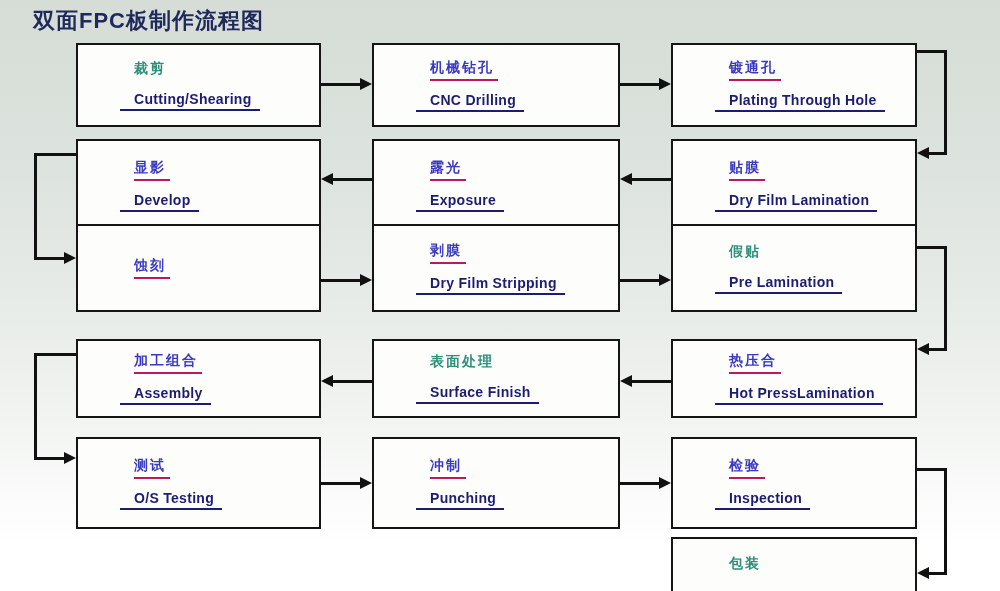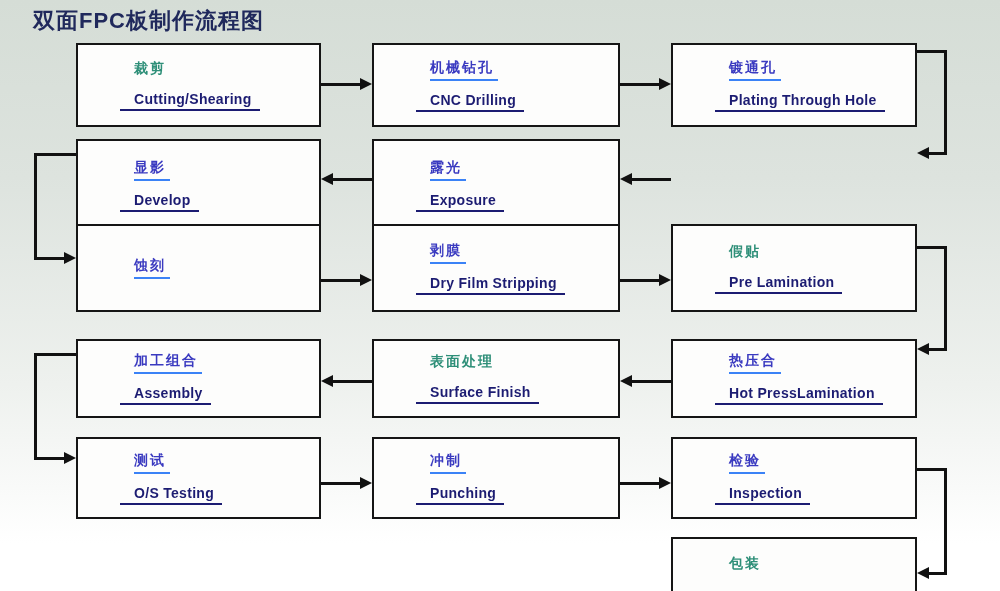--- a/index.html
+++ b/index.html
@@ -17,27 +17,27 @@
     box-sizing:border-box;display:flex;flex-direction:column;
     justify-content:center;gap:11px;padding-left:56px;
   }
   .c1{left:76px;width:245px}
   .c2{left:372px;width:248px}
   .c3{left:671px;width:246px}
   .r1{top:43px;height:84px}
   .r2{top:139px;height:92px}
   .r3{top:224px;height:88px}
   .r4{top:339px;height:79px}
-  .r5{top:437px;height:82px}
+  .r5{top:437px;height:92px}
   .r6{top:537px;height:80px}
   .zh{
     font-size:14px;font-weight:bold;letter-spacing:2px;
     align-self:flex-start;padding:0 4px 2px 0;
   }
-  .zh.blue{color:#3a3ac0;border-bottom:2px solid #3b82f6;}
+  .zh.blue{color:#3a3ac0;border-bottom:2px solid #be185d;}
   .zh.teal{color:#2e8f78;}
   .en{
     font-size:14px;font-weight:bold;color:#1c1c72;letter-spacing:.3px;
     align-self:flex-start;border-bottom:2px solid #1c1c72;
     padding:0 8px 2px 14px;margin-left:-14px;white-space:nowrap;
   }
   .h-line{position:absolute;height:3px;background:#111;}
   .v-line{position:absolute;width:3px;background:#111;}
   .arrow-right{
     position:absolute;width:0;height:0;
@@ -70,20 +70,24 @@
     <span class="en">Plating Through Hole</span>
   </div>
 
   <div class="box c1 r2">
     <span class="zh blue">显影</span>
     <span class="en">Develop</span>
   </div>
   <div class="box c2 r2">
     <span class="zh blue">露光</span>
     <span class="en">Exposure</span>
+  </div>
+  <div class="box c3 r2">
+    <span class="zh blue">贴膜</span>
+    <span class="en">Dry Film Lamination</span>
   </div>
 
   <div class="box c1 r3">
     <span class="zh blue">蚀刻</span>
   </div>
   <div class="box c2 r3">
     <span class="zh blue">剥膜</span>
     <span class="en">Dry Film Stripping</span>
   </div>
   <div class="box c3 r3">

